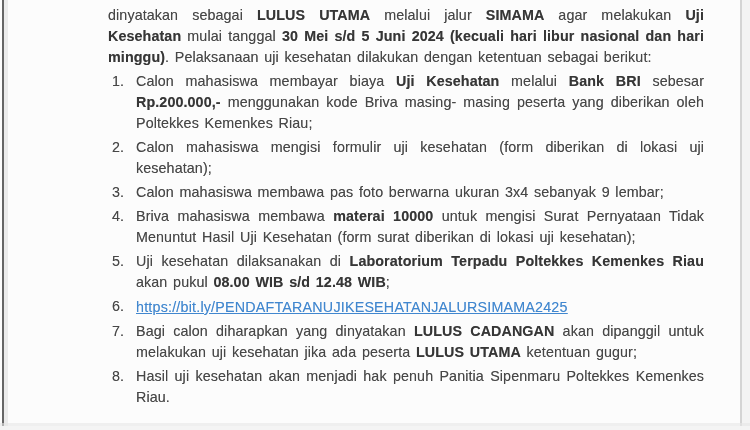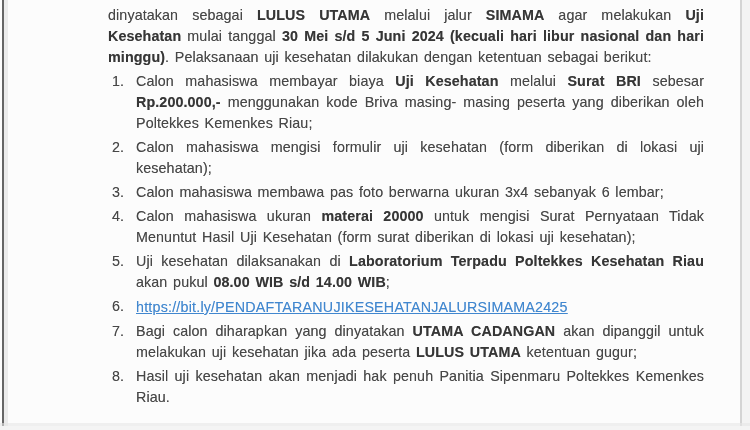--- a/index.html
+++ b/index.html
@@ -68,45 +68,45 @@
   <div class="edge-left-soft"></div>
   <div class="edge-right-soft"></div>
   <div class="edge-right-line"></div>
   <div class="edge-bottom-soft"></div>
 
   <div class="content">
     <div class="intro"><span>dinyatakan sebagai </span><span class="b">LULUS UTAMA</span><span> melalui jalur </span><span class="b">SIMAMA</span><span> agar melakukan </span><span class="b">Uji Kesehatan</span><span> mulai tanggal </span><span class="b">30 Mei s/d 5 Juni 2024 (kecuali hari libur nasional dan hari minggu)</span><span>. Pelaksanaan uji kesehatan dilakukan dengan ketentuan sebagai berikut:</span></div>
     <div>
         <div class="item">
           <div class="num">1.</div>
-          <div class="body"><span>Calon mahasiswa membayar biaya </span><span class="b">Uji Kesehatan</span><span> melalui </span><span class="b">Surat BRI</span><span> sebesar </span><span class="b">Rp.200.000,-</span><span> menggunakan kode Briva masing- masing peserta yang diberikan oleh Poltekkes Kemenkes Riau;</span></div>
+          <div class="body"><span>Calon mahasiswa membayar biaya </span><span class="b">Uji Kesehatan</span><span> melalui </span><span class="b">Bank BRI</span><span> sebesar </span><span class="b">Rp.200.000,-</span><span> menggunakan kode Briva masing- masing peserta yang diberikan oleh Poltekkes Kemenkes Riau;</span></div>
         </div>
         <div class="item">
           <div class="num">2.</div>
           <div class="body"><span>Calon mahasiswa mengisi formulir uji kesehatan (form diberikan di lokasi uji kesehatan);</span></div>
         </div>
         <div class="item">
           <div class="num">3.</div>
-          <div class="body"><span>Calon mahasiswa membawa pas foto berwarna ukuran 3x4 sebanyak 6 lembar;</span></div>
+          <div class="body"><span>Calon mahasiswa membawa pas foto berwarna ukuran 3x4 sebanyak 9 lembar;</span></div>
         </div>
         <div class="item">
           <div class="num">4.</div>
-          <div class="body"><span>Calon mahasiswa ukuran </span><span class="b">materai 20000</span><span> untuk mengisi Surat Pernyataan Tidak Menuntut Hasil Uji Kesehatan (form surat diberikan di lokasi uji kesehatan);</span></div>
+          <div class="body"><span>Briva mahasiswa membawa </span><span class="b">materai 10000</span><span> untuk mengisi Surat Pernyataan Tidak Menuntut Hasil Uji Kesehatan (form surat diberikan di lokasi uji kesehatan);</span></div>
         </div>
         <div class="item">
           <div class="num">5.</div>
-          <div class="body"><span>Uji kesehatan dilaksanakan di </span><span class="b">Laboratorium Terpadu Poltekkes Kesehatan Riau</span><span> akan pukul </span><span class="b">08.00 WIB s/d 14.00 WIB</span><span>;</span></div>
+          <div class="body"><span>Uji kesehatan dilaksanakan di </span><span class="b">Laboratorium Terpadu Poltekkes Kemenkes Riau</span><span> akan pukul </span><span class="b">08.00 WIB s/d 12.48 WIB</span><span>;</span></div>
         </div>
         <div class="item">
           <div class="num">6.</div>
           <div class="body"><div class="linkline"><a href="#" class="link">https://bit.ly/PENDAFTARANUJIKESEHATANJALURSIMAMA2425</a></div></div>
         </div>
         <div class="item">
           <div class="num">7.</div>
-          <div class="body"><span>Bagi calon diharapkan yang dinyatakan </span><span class="b">UTAMA CADANGAN</span><span> akan dipanggil untuk melakukan uji kesehatan jika ada peserta </span><span class="b">LULUS UTAMA</span><span> ketentuan gugur;</span></div>
+          <div class="body"><span>Bagi calon diharapkan yang dinyatakan </span><span class="b">LULUS CADANGAN</span><span> akan dipanggil untuk melakukan uji kesehatan jika ada peserta </span><span class="b">LULUS UTAMA</span><span> ketentuan gugur;</span></div>
         </div>
         <div class="item">
           <div class="num">8.</div>
           <div class="body"><span>Hasil uji kesehatan akan menjadi hak penuh Panitia Sipenmaru Poltekkes Kemenkes Riau.</span></div>
         </div>
       </div>
   </div>
 </div>
 
 </body></html>

